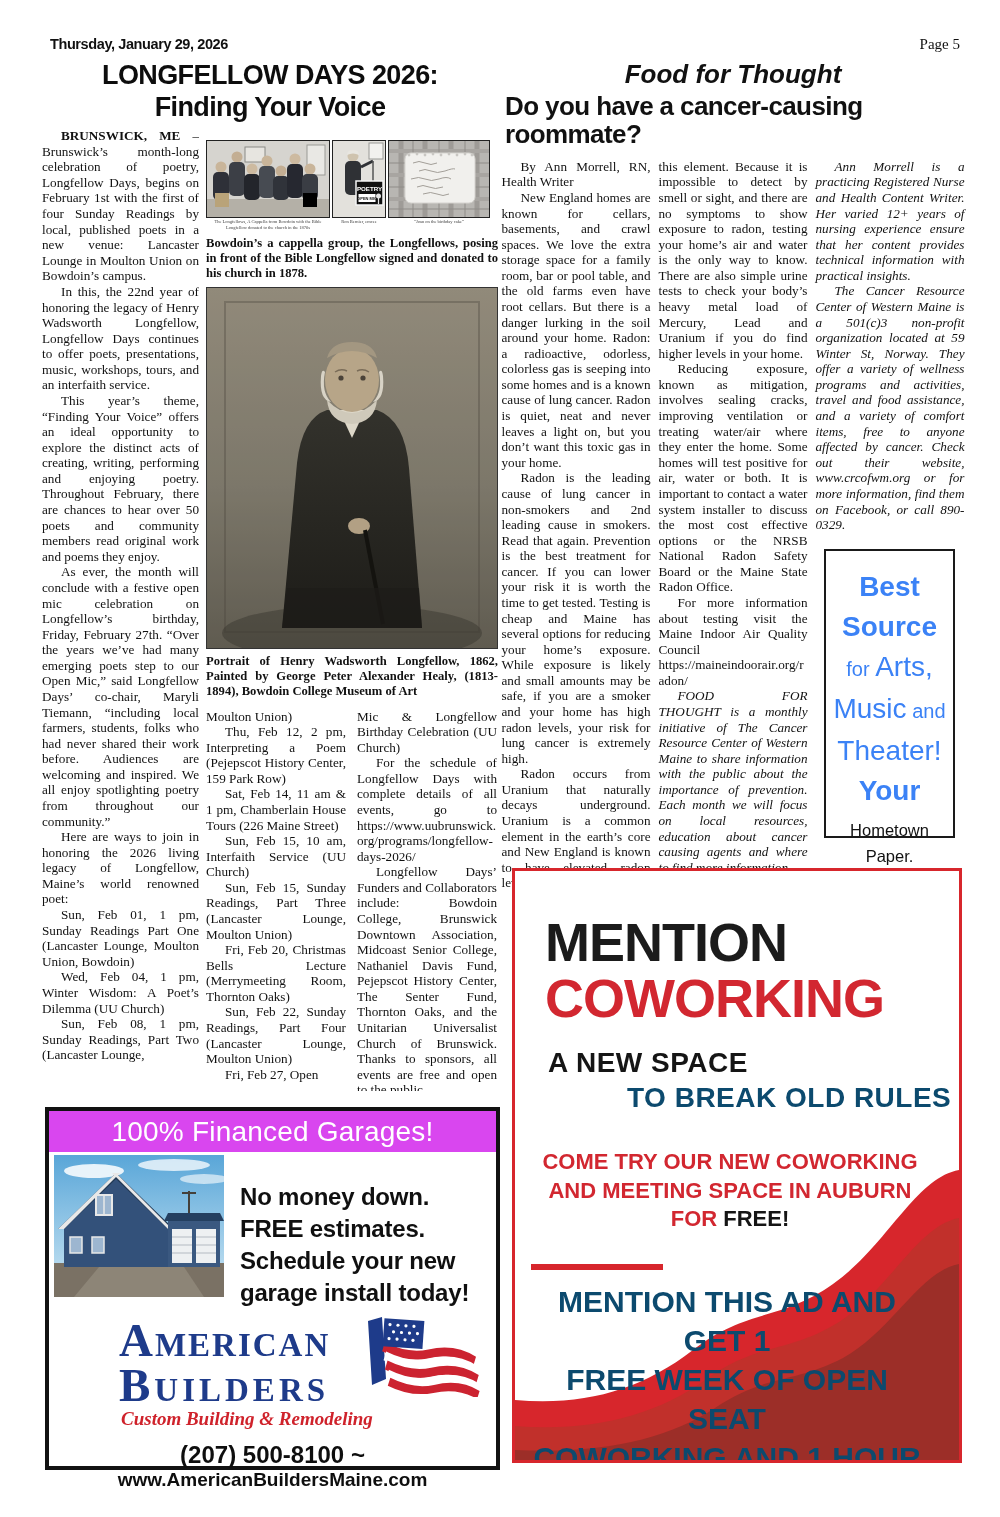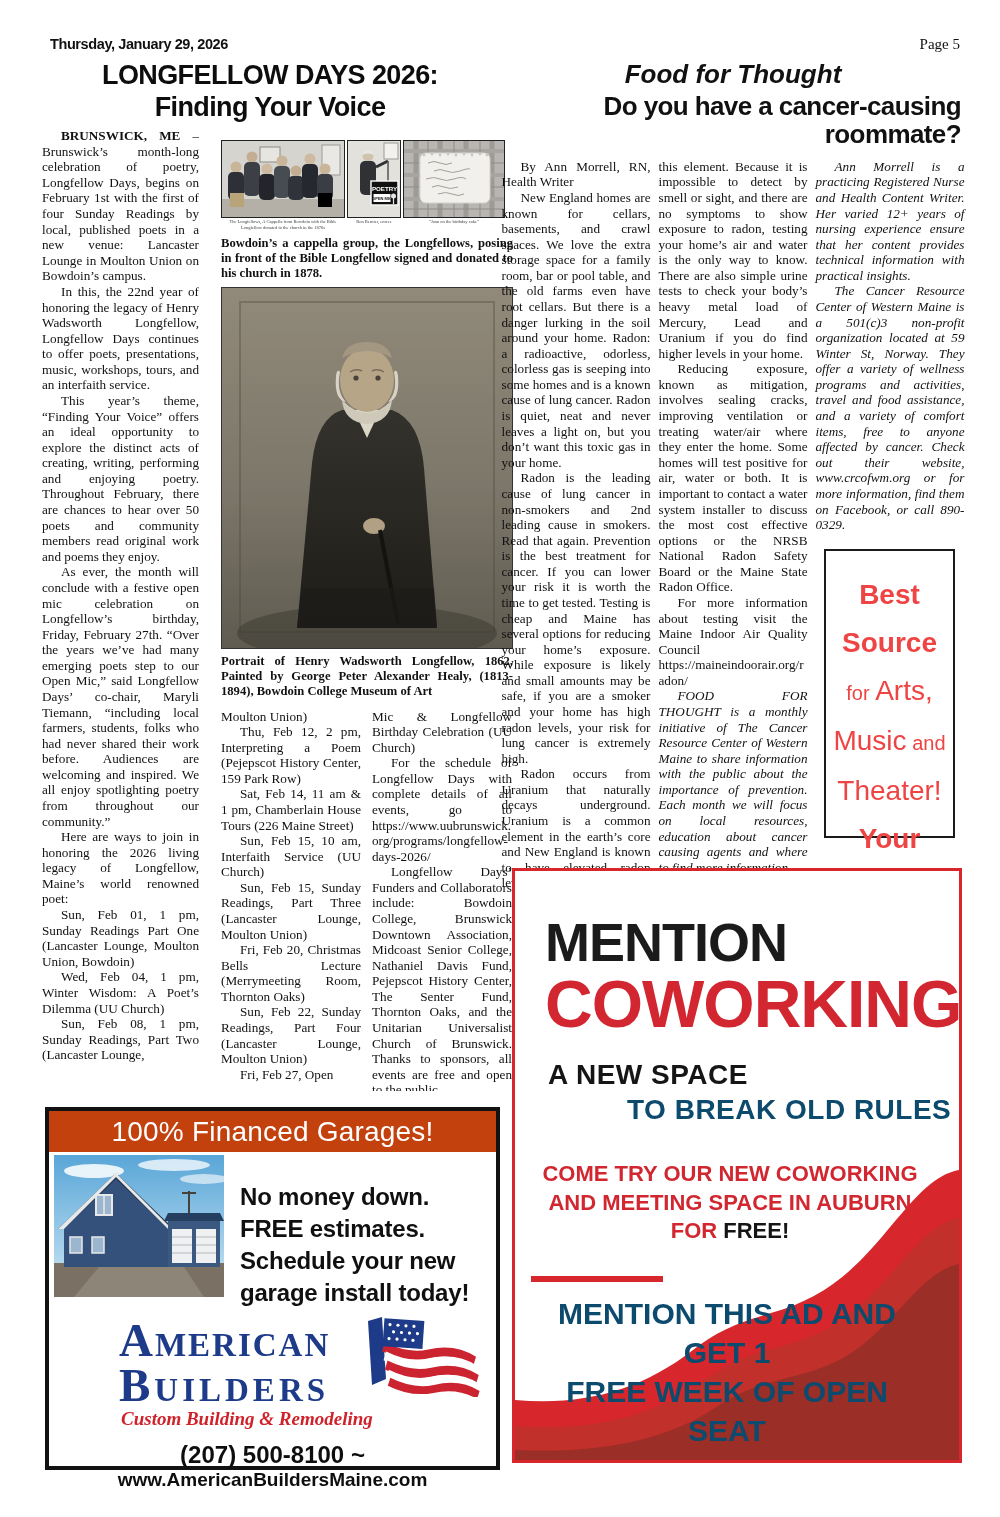--- a/index.html
+++ b/index.html
@@ -15,21 +15,21 @@
     display:flex; justify-content:space-between; align-items:baseline; }
   .mast-date { font-family:"Liberation Sans", sans-serif; font-weight:bold;
     font-size:14.5px; letter-spacing:-0.4px; }
   .mast-page { font-size:15px; }
 
   
   .article-left { position:absolute; left:42px; top:60px; width:456px; }
   .al-title { margin:0 0 5px 0; text-align:center;
     font-family:"Liberation Sans", sans-serif; font-weight:bold;
     font-size:27px; line-height:1.17; letter-spacing:-0.6px; color:#0d0d0d; }
-  .al-row { display:flex; gap:22px; }
+  .al-row { display:flex; gap:7px; }
   .ncol p { margin:0; text-align:justify; text-indent:19px;
     font-size:13.2px; line-height:1.18; overflow-wrap:anywhere; }
   .col1 { width:157px; flex:none; height:968px; overflow:hidden; }
   .media-stack { width:292px; flex:none; margin-top:12px; }
 
   .photostrip { display:flex; gap:2px; }
   .photo { border:1px solid #222; height:76px; position:relative; overflow:hidden; background:#cfcfcf; }
   .ph1 { width:122px; } .ph2 { width:52px; } .ph3 { width:100px; }
   .microrow { display:flex; gap:2px; margin-top:1px; }
   .micro { font-family:"Liberation Serif", serif; font-size:4.5px; line-height:1.3;
@@ -39,65 +39,65 @@
   .photo-cap { margin:5px 0 6px 0; font-weight:bold; font-size:12.6px;
     line-height:1.2; text-align:justify; }
   .portrait-frame { height:360px; border:1px solid #333; overflow:hidden; }
   .subrow { display:flex; gap:11px; margin-top:9px; }
   .colA, .colB { width:140px; flex:none; height:382px; overflow:hidden; }
 
   
   .article-right { position:absolute; left:505px; top:60px; width:456px; }
   .fft-kicker { margin:0; text-align:center; font-family:"Liberation Sans", sans-serif;
     font-style:italic; font-weight:bold; font-size:26px; line-height:1.1; }
-  .fft-title { margin:3px 0 10px 0; text-align:right;
+  .fft-title { margin:3px 0 10px 0; text-align:left;
     font-family:"Liberation Sans", sans-serif; font-weight:bold;
     font-size:26px; line-height:1.1; letter-spacing:-0.6px; }
   .fft-row { display:flex; gap:8px;justify-content:center; }
   .fcol { width:149px; flex:none; }
   .it { font-style:italic; }
   .about-line { text-align:center !important; text-indent:0 !important; }
 
   
   .best-box { position:absolute; left:824px; top:549px; width:131px; height:289px;
     border:2px solid #1a1a1a; box-sizing:border-box; background:#fff;
     font-family:"Liberation Sans", sans-serif; text-align:center; padding-top:16px; }
-  .bs-line { font-size:28px; line-height:40px; color:#ef4444;margin-top:8px; }
+  .bs-line { font-size:28px; line-height:40px; color:#3b82f6; }
   .bs-bold { font-weight:bold; }
   .bs-small { font-size:20px; }
   .bs-home { font-size:16.5px; line-height:26px; margin-top:6px;text-align:center; }
 
   
   .ad-staples { position:absolute; left:512px; top:868px; width:450px; height:595px;
     border:3px solid #d7262c; box-sizing:border-box; background:#fff;
     font-family:"Liberation Sans", sans-serif; overflow:hidden; }
   .st-brand { margin:44px 0 0 30px; font-size:54px; font-weight:bold;
     letter-spacing:-1px; line-height:1.0; color:#1b1b1b; position:relative; z-index:2; }
-  .st-product { margin:2px 0 0 30px; font-size:66px; font-weight:bold;
+  .st-product { margin:2px 0 0 30px; font-size:54px; font-weight:bold;
     letter-spacing:-1px; line-height:1.0; color:#d22730; position:relative; z-index:2; }
   .st-tag1 { margin:22px 0 0 33px; font-size:28px; font-weight:bold; color:#151515;
     letter-spacing:0.5px; position:relative; z-index:2; }
   .st-tag2 { margin:3px 0 0 112px; font-size:28px; font-weight:bold; color:#0c4a6e;
     letter-spacing:0.5px; position:relative; z-index:2; }
   .st-cta { margin-top:34px; width:430px; text-align:center; font-weight:bold;
     font-size:22px; line-height:1.3; color:#d22730; position:relative; z-index:2; }
   .st-cta .blk { color:#151515; }
   .st-bar { width:132px; height:6px; background:#d7262c; margin:30px 0 12px 16px;
     position:relative; z-index:2; }
   .st-offer { width:400px; margin-left:12px; text-align:center; font-weight:bold;
     font-size:30px; line-height:1.3; color:#0c4a6e; position:relative; z-index:2; }
   .st-fine { width:400px; margin:12px 0 0 12px; text-align:center; font-weight:bold;
     font-size:14.5px; line-height:1.35; color:#141414; position:relative; z-index:2; }
   .st-waves { position:absolute; left:0; bottom:0; width:444px; height:300px; z-index:1; }
 
   
   .ad-garage { position:absolute; left:45px; top:1107px; width:455px; height:363px;
     border:4px solid #121212; box-sizing:border-box; background:#fff;
     font-family:"Liberation Sans", sans-serif; }
-  .ag-banner { height:41px; background:#c2410c; color:#fff; text-align:center;
+  .ag-banner { height:41px; background:#d946ef; color:#fff; text-align:center;
     font-size:28px; line-height:41px; font-weight:normal; letter-spacing:0.2px; }
   .ag-mid { display:flex; margin-top:3px; }
   .ag-photo { width:170px; height:142px; margin-left:5px; flex:none; overflow:hidden; }
   .ag-pitch { margin:26px 0 0 16px; font-weight:bold; font-size:24px; line-height:1.33;
     color:#101010; letter-spacing:-0.2px; }
   .ag-logo { position:relative; margin-top:10px; height:110px; }
   .ag-logo-word1 { margin-left:70px; font-family:"Liberation Serif", serif;
     font-weight:bold; font-variant:small-caps; font-size:47px; line-height:0.92;
     letter-spacing:2px; color:#1e3b8a; }
   .ag-logo-word2 { margin-left:70px; font-family:"Liberation Serif", serif;

